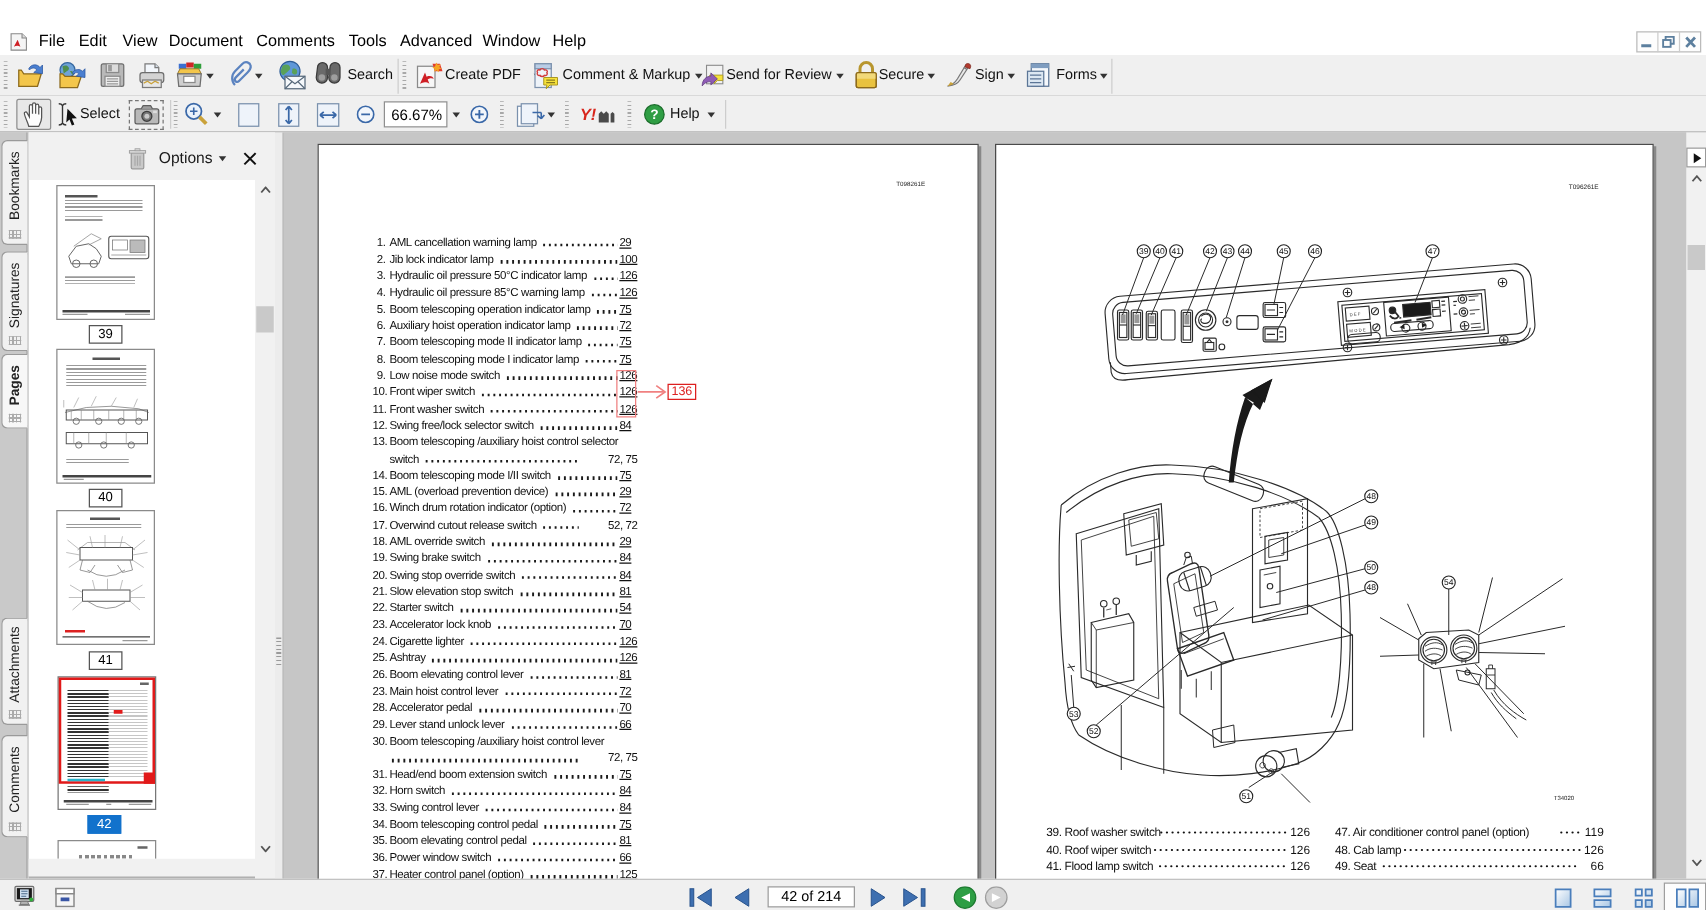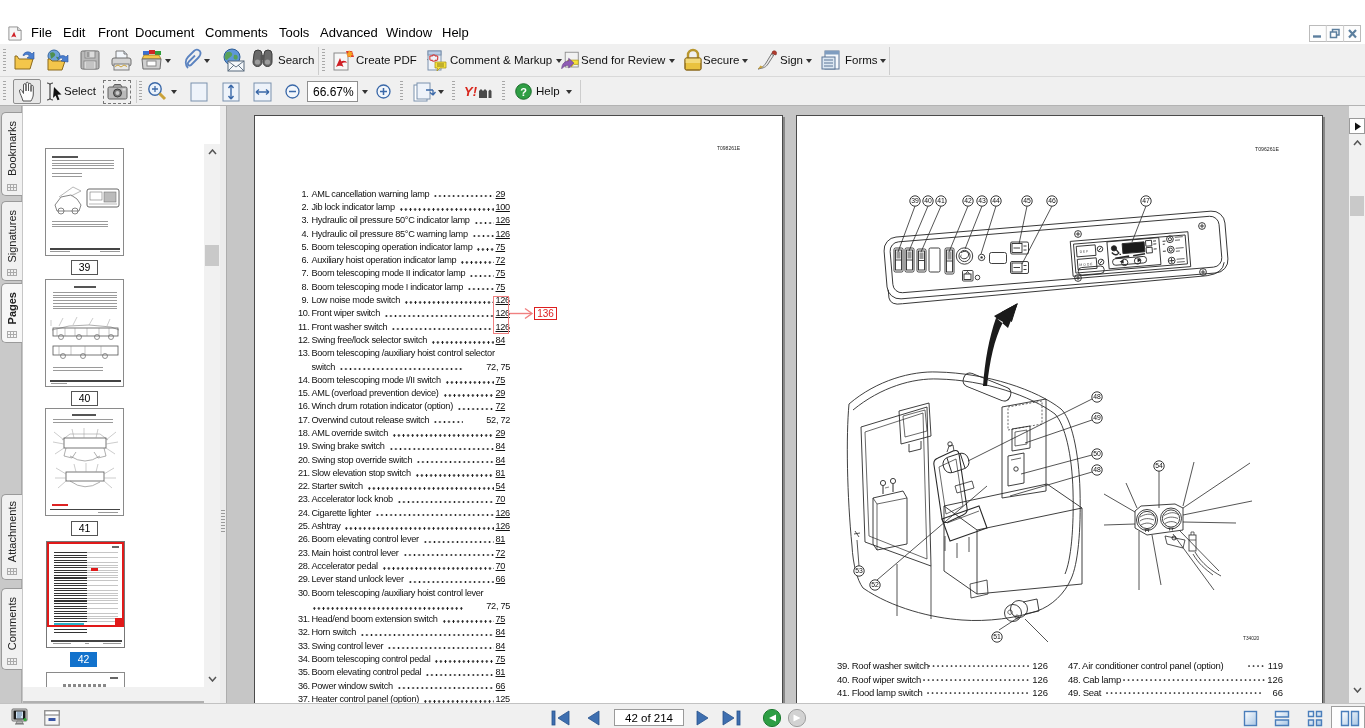--- a/index.html
+++ b/index.html
@@ -51,21 +51,21 @@
 <body>
 <div id="win">
 <div id="menubar">
   <svg class="abs" style="left:8px;top:4px" width="14" height="15" viewBox="0 0 16 17">
         <path d="M1 1 H11 L15 5 V16 H1 Z" fill="#f5f5f5" stroke="#888"></path>
         <path d="M11 1 L11 5 L15 5" fill="#ddd" stroke="#888"></path>
         <path d="M3.5 13 L7 6.5 L9.5 13 C7.5 11.6 5.5 11.9 3.5 13 Z" fill="#cf1f25"></path>
       </svg>
   <span class="mitem" style="left:31px">File</span>
   <span class="mitem" style="left:63px">Edit</span>
-  <span class="mitem" style="left:98px">Front</span>
+  <span class="mitem" style="left:98px">View</span>
   <span class="mitem" style="left:135px">Document</span>
   <span class="mitem" style="left:205px">Comments</span>
   <span class="mitem" style="left:279px">Tools</span>
   <span class="mitem" style="left:320px">Advanced</span>
   <span class="mitem" style="left:386px">Window</span>
   <span class="mitem" style="left:442px">Help</span>
   <span class="abs" style="left:1309px;top:3px;width:52px;height:17px;border:1px solid #bbb;background:#fdfdfd"></span>
   <svg class="abs" style="left:1309px;top:3px" width="52" height="17" viewBox="0 0 52 17">
     <line x1="17.3" y1="8.5" x2="17.3" y2="8.5" stroke="none"></line>
     <line x1="17.3" y1="0" x2="17.3" y2="17" stroke="#ccc" stroke-width="1"></line>
@@ -274,20 +274,35 @@
     <div class="ltab" style="top:388px;height:86px">
           <span class="vt">Attachments</span>
           <span class="tgrip"></span>
         </div>
     <div class="ltab" style="top:482px;height:82px">
           <span class="vt">Comments</span>
           <span class="tgrip"></span>
         </div>
   </div>
   <div id="panel">
+    <div id="phead">
+      <svg class="abs" style="left:79px;top:12px" width="16" height="18" viewBox="0 0 16 18">
+        <rect x="3" y="4" width="10" height="13" rx="1" fill="#c9c9c9" stroke="#9a9a9a"></rect>
+        <rect x="1.5" y="2.5" width="13" height="2" fill="#d9d9d9" stroke="#9a9a9a" stroke-width="0.7"></rect>
+        <rect x="6" y="1" width="4" height="1.6" fill="#d9d9d9" stroke="#9a9a9a" stroke-width="0.6"></rect>
+        <line x1="6" y1="6.5" x2="6" y2="14.5" stroke="#a8a8a8"></line>
+            <line x1="8" y1="6.5" x2="8" y2="14.5" stroke="#a8a8a8"></line>
+            <line x1="10" y1="6.5" x2="10" y2="14.5" stroke="#a8a8a8"></line>
+      </svg>
+      <span class="abs" style="left:104px;top:13px;font-size:12.5px;color:#1a1a1a">Options</span>
+      <span class="darr" style="left:152px;top:19px"></span>
+      <svg class="abs" style="left:171px;top:15px" width="12" height="12" viewBox="0 0 12 12">
+            <path d="M1.5 1.5 L10.5 10.5 M10.5 1.5 L1.5 10.5" stroke="#111" stroke-width="1.6"></path>
+          </svg>
+    </div>
     <div id="pthumbs">
 
       <div class="thumb" style="left:22px;top:42px;width:79px;height:108px">
         <div class="abs" style="left:6px;top:7px;width:26px;height:2px;background:#555"></div>
         <div class="abs" style="left:6px;top:11px;width:62px;height:9px;background-image:repeating-linear-gradient(to bottom,#9a9a9a 0 1px,transparent 1px 2.6px)"></div>
         <div class="abs" style="left:6px;top:24px;width:30px;height:5px;background-image:repeating-linear-gradient(to bottom,#9a9a9a 0 1px,transparent 1px 2.6px)"></div>
         <svg class="abs" style="left:5px;top:34px" width="70" height="36" viewBox="0 0 70 36">
           <path d="M4 22 L10 14 L20 12 L26 16 L30 22 L28 28 L6 28 Z" fill="none" stroke="#666" stroke-width="0.8"></path>
           <path d="M8 14 L22 4 L30 8 L20 13" fill="none" stroke="#888" stroke-width="0.6"></path>
           <circle cx="10" cy="28" r="3" fill="none" stroke="#666" stroke-width="0.8"></circle>

